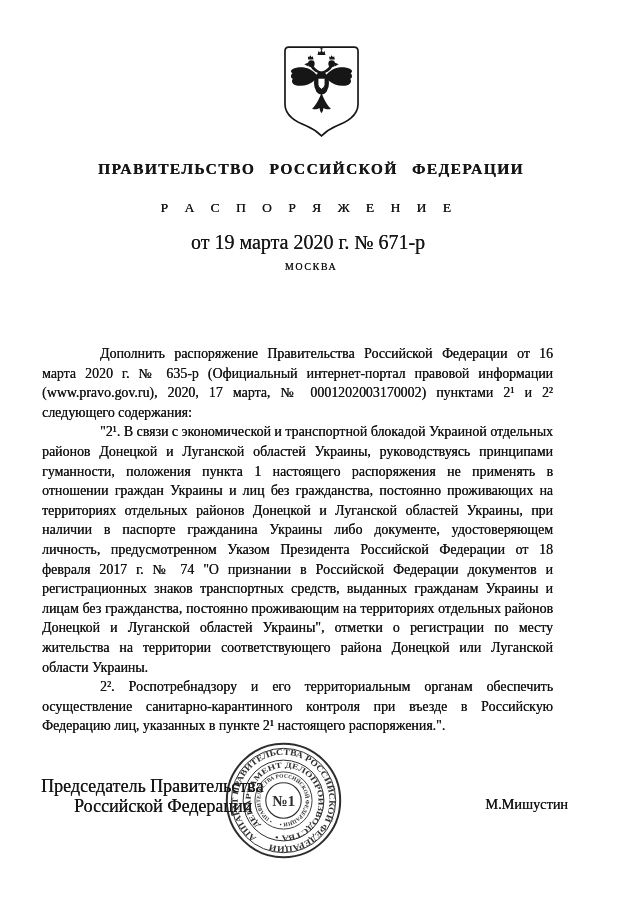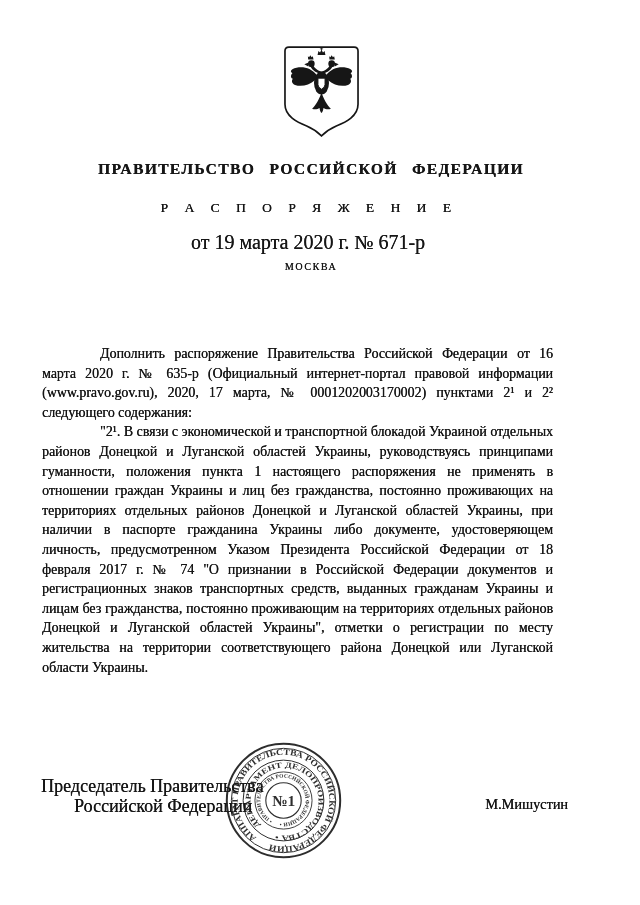--- a/index.html
+++ b/index.html
@@ -115,20 +115,21 @@
   </svg>
 
   <div class="abs doc-type">Р А С П О Р Я Ж Е Н И Е</div>
   <div class="abs org-title">ПРАВИТЕЛЬСТВО РОССИЙСКОЙ ФЕДЕРАЦИИ</div>
   <div class="abs date-line">от 19 марта 2020 г.  № 671-р</div>
   <div class="abs city">МОСКВА</div>
 
   <div class="abs body-text">
     <p>Дополнить распоряжение Правительства Российской Федерации от 16 марта 2020 г. № 635-р (Официальный интернет-портал правовой информации (www.pravo.gov.ru), 2020, 17 марта, № 0001202003170002) пунктами 2¹ и 2² следующего содержания:</p>
     <p>"2¹. В связи с экономической и транспортной блокадой Украиной отдельных районов Донецкой и Луганской областей Украины, руководствуясь принципами гуманности, положения пункта 1 настоящего распоряжения не применять в отношении граждан Украины и лиц без гражданства, постоянно проживающих на территориях отдельных районов Донецкой и Луганской областей Украины, при наличии в паспорте гражданина Украины либо документе, удостоверяющем личность, предусмотренном Указом Президента Российской Федерации от 18 февраля 2017 г. № 74 "О признании в Российской Федерации документов и регистрационных знаков транспортных средств, выданных гражданам Украины и лицам без гражданства, постоянно проживающим на территориях отдельных районов Донецкой и Луганской областей Украины", отметки о регистрации по месту жительства на территории соответствующего района Донецкой или Луганской области Украины.</p>
+    <p>2². Роспотребнадзору и его территориальным органам обеспечить осуществление санитарно-карантинного контроля при въезде в Российскую Федерацию лиц, указанных в пункте 2¹ настоящего распоряжения.".</p>
   </div>
 
   <div class="abs sig-left">
     <div class="line1">Председатель Правительства</div>
     <div class="line2">Российской Федерации</div>
   </div>
   <div class="abs sig-right">М.Мишустин</div>
 
   <svg class="abs stamp" viewBox="-70 -70 140 140" aria-hidden="true">
     <g fill="none" stroke="#1c1c1c">

